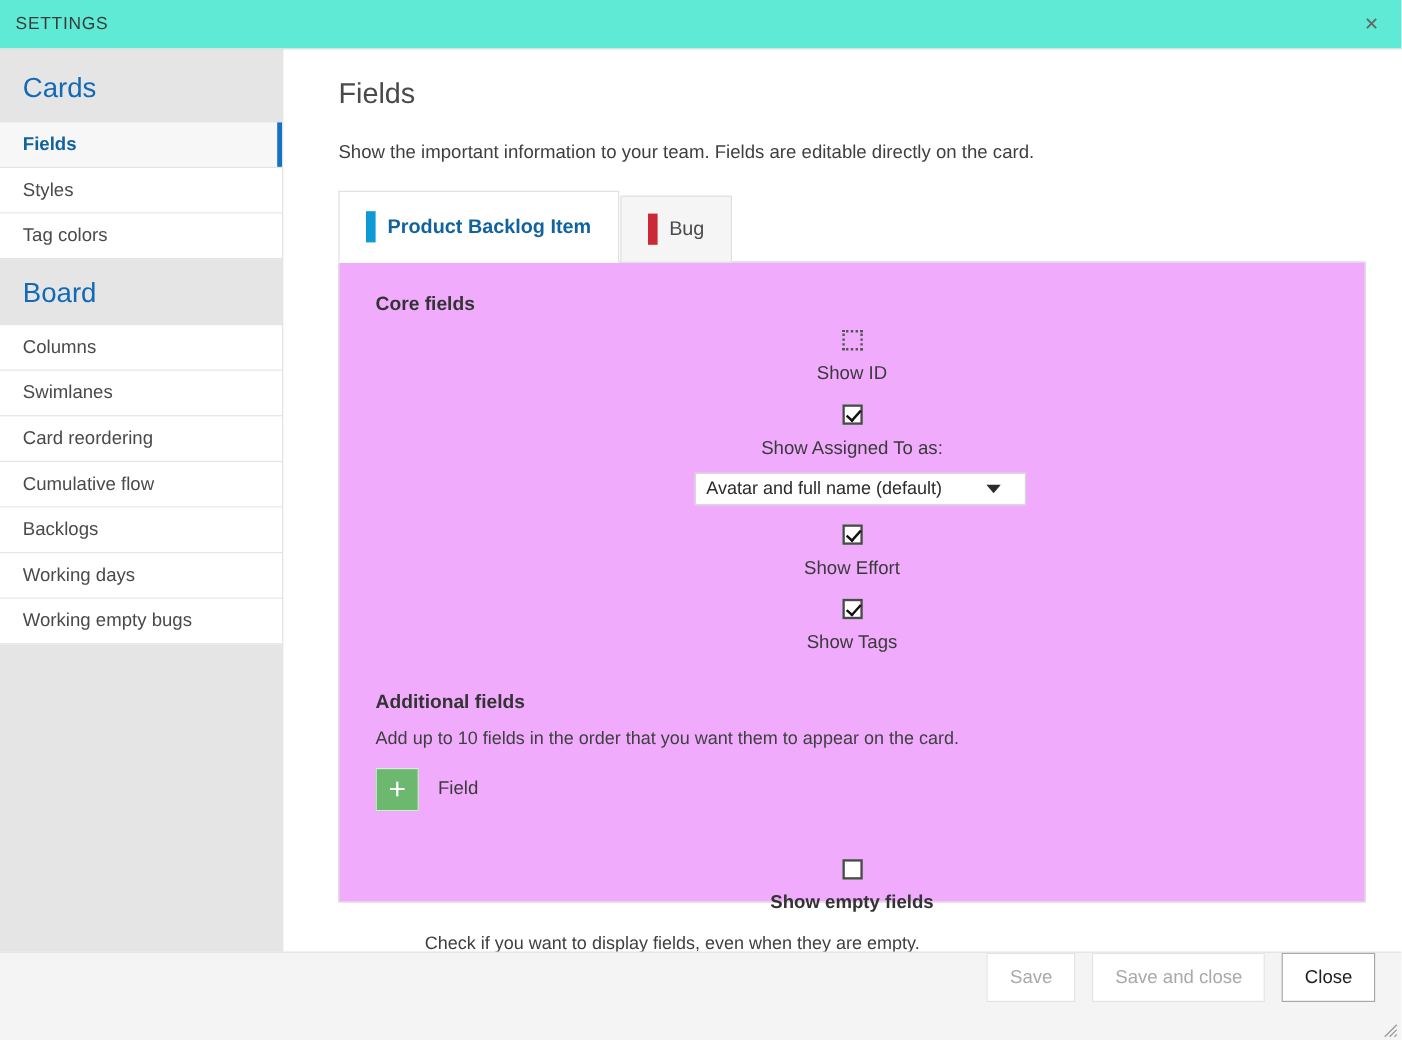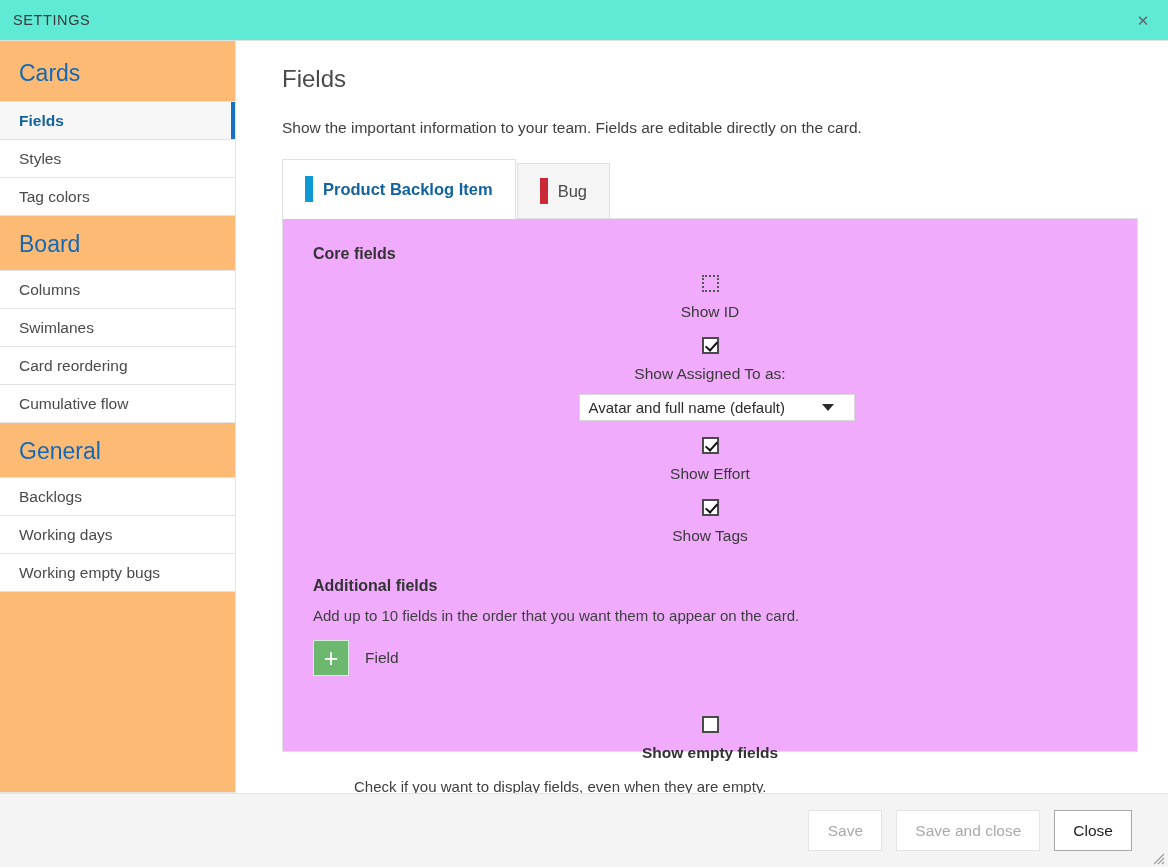--- a/index.html
+++ b/index.html
@@ -48,21 +48,21 @@
   .body-area {
     flex: 1;
     display: flex;
     min-height: 0;
     background: #ffffff;
   }
 
   
   .sidebar {
     width: 236px; min-width: 236px;
-    background: #fdba74;
+    background: #e5e5e5;
     border-right: 1px solid #e4e4e4;
     display: flex; flex-direction: column;
     overflow: hidden;
   }
   .nav-heading {
     color: #1269b5;
     font-size: 23px;
     font-weight: 400;
     padding: 16px 0 14px 19px;
     line-height: 1.05;
@@ -264,23 +264,22 @@
     color: #3f3f3f;
     margin: 4px 0 0 41px;
   }
 
   
   .footer {
     height: 74px; min-height: 74px;
     background: #f4f4f4;
     border-top: 1px solid #e2e2e2;
     display: flex;
-    align-items: center;
     justify-content: flex-end;
-    padding-right: 36px;
+    padding-right: 22px;
     gap: 14px;
     position: relative;
   }
   .btn {
     min-width: 74px;
     height: 41px;
     padding: 0 18px;
     font-size: 15.5px;
     background: #ffffff;
     border: 1px solid #cccccc;
@@ -331,21 +330,20 @@
           </div>
           <div class="nav-item">
             <span>Swimlanes</span>
           </div>
           <div class="nav-item">
             <span>Card reordering</span>
           </div>
           <div class="nav-item">
             <span>Cumulative flow</span>
           </div>
-          <div class="nav-heading">General</div>
           <div class="nav-item">
             <span>Backlogs</span>
           </div>
           <div class="nav-item">
             <span>Working days</span>
           </div>
           <div class="nav-item">
             <span>Working empty bugs</span>
           </div>
         </div>

